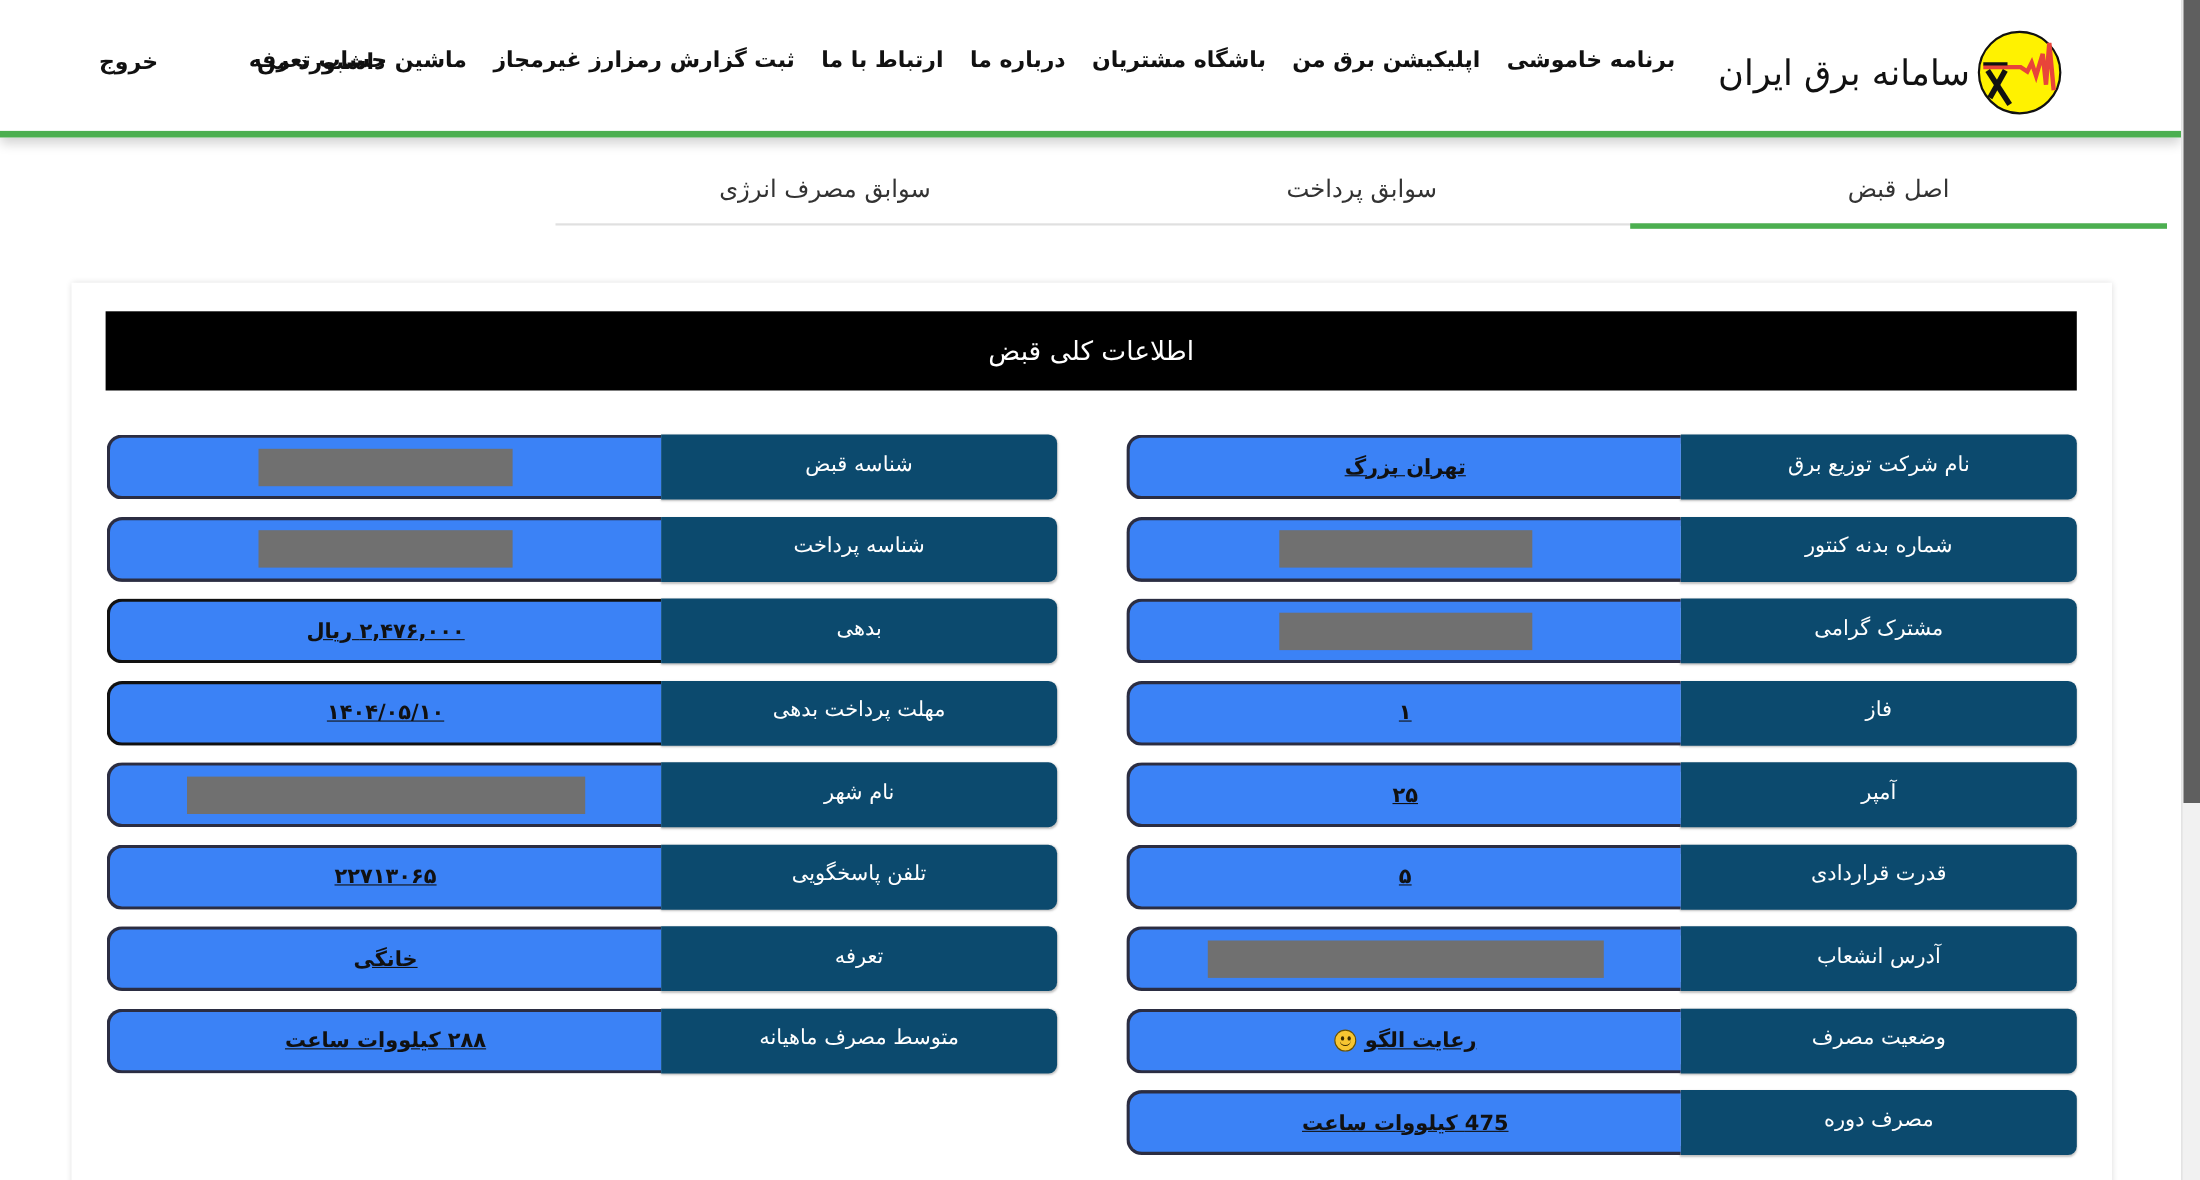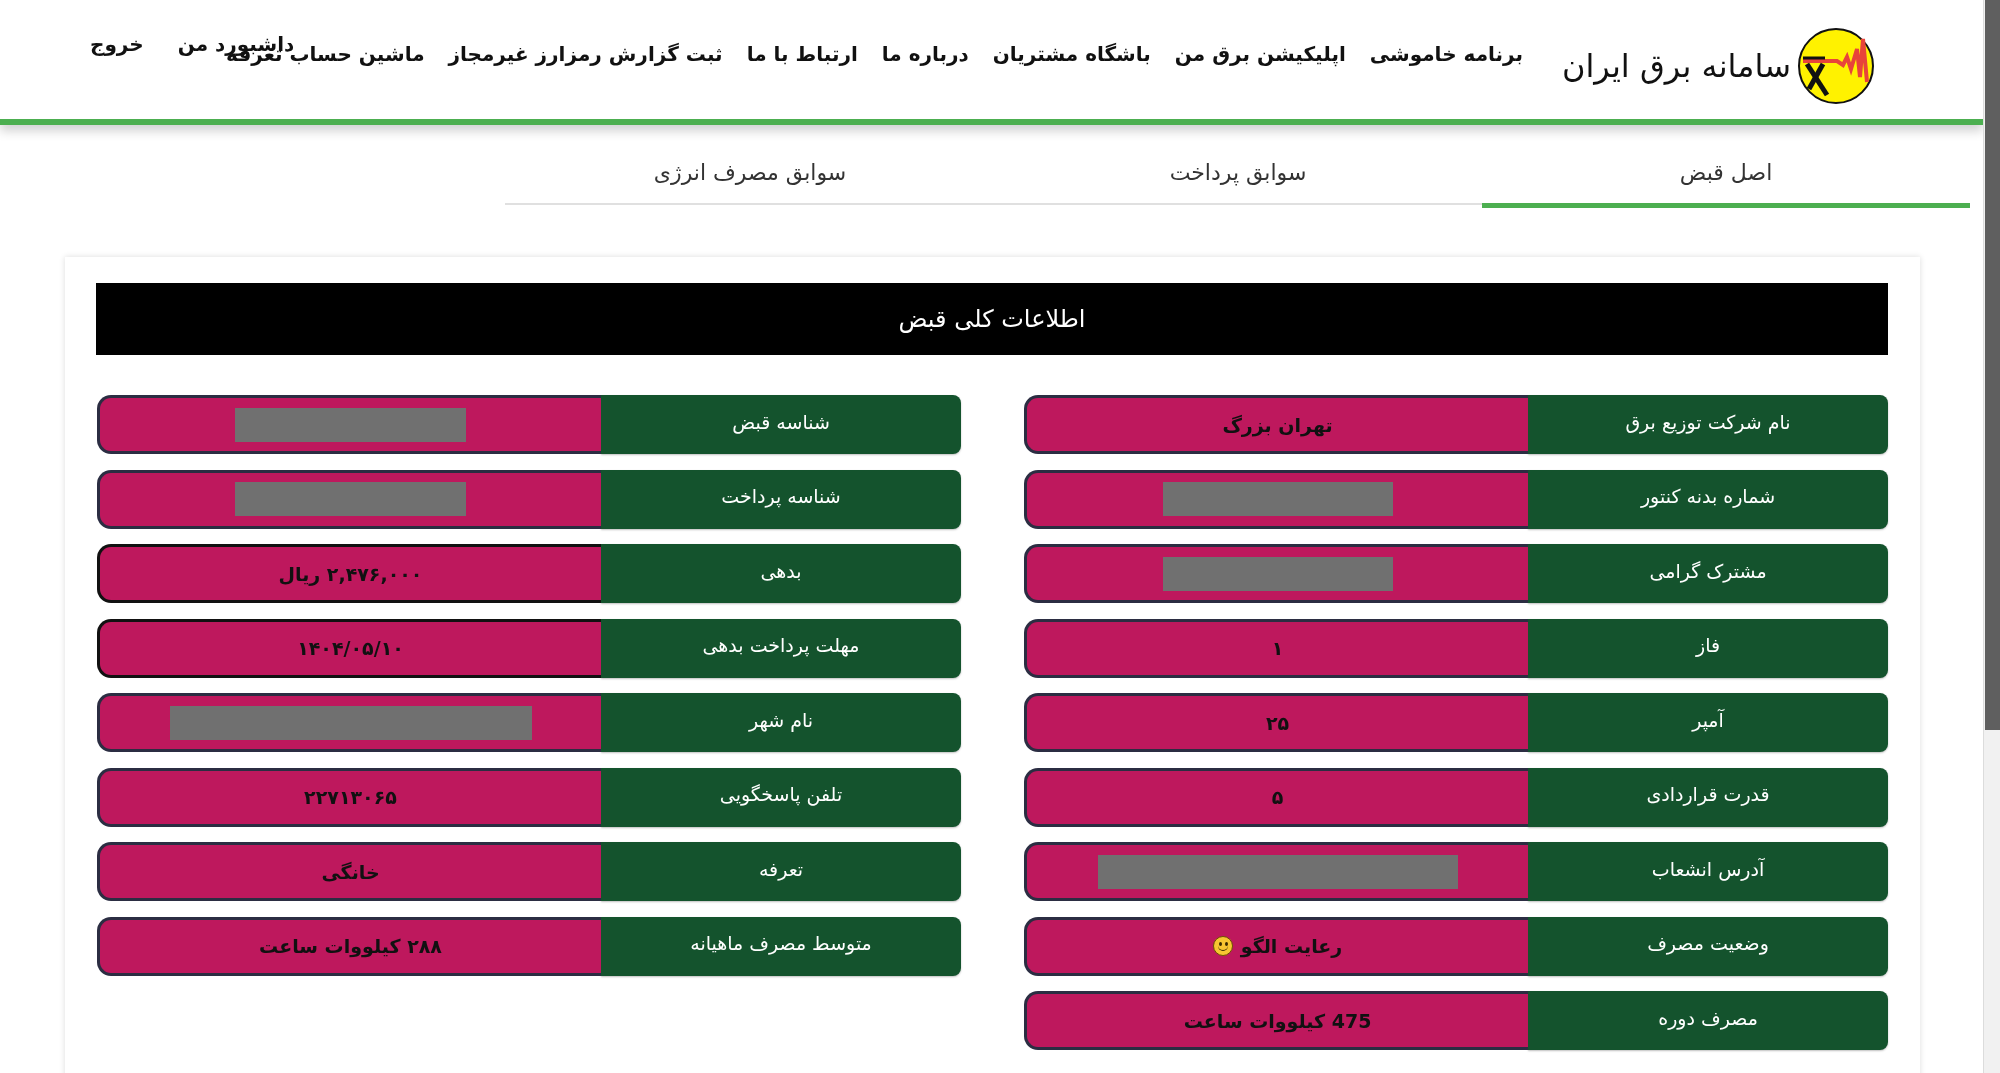--- a/index.html
+++ b/index.html
@@ -19,21 +19,21 @@
     .navbar {
       position: absolute; left: 0; top: 0; width: 1983px; height: 125px;
       background: #fff; border-bottom: 6px solid #4caf50;
       box-shadow: 0 6px 10px rgba(0,0,0,0.18);
     }
     .brand { position: absolute; right: 108px; top: 27px; height: 78px; display: flex; align-items: center; direction: rtl; text-align: right; }
     .logo { width: 78px; height: 78px; }
     .brand-title { font-size: 32px; color: #111; margin-right: 6px; white-space: nowrap; }
     .nav-links { position: absolute; right: 460px; top: 42px; display: flex; direction: rtl; gap: 0; }
     .nav-link { font-size: 20px; font-weight: bold; color: #111; white-space: nowrap; margin-left: 24px; cursor: pointer; }
-    .nav-right { position: absolute; left: 90px; top: 32px; display: flex; direction: ltr; gap: 34px; }
+    .nav-right { position: absolute; left: 90px; top: 44px; display: flex; direction: ltr; gap: 90px; }
     .nav-right .nav-link { margin: 0; }
 
     
     .tabs { position: absolute; left: 505px; top: 140px; width: 1465px; height: 65px; border-bottom: 2px solid #e0e0e0; display: flex; direction: rtl; }
     .tab { width: 488px; height: 65px; display: flex; align-items: center; justify-content: center; font-size: 22px; color: #333; cursor: pointer; position: relative; }
     .tab.active::after { content: ""; position: absolute; left: 0; right: 0; bottom: -3px; height: 5px; background: #4caf50; }
 
     
     .card {
       position: absolute; left: 65px; top: 257px; width: 1855px; height: 830px;
@@ -44,32 +44,32 @@
       background: #000000; color: #fff; font-size: 24px;
       display: flex; align-items: center; justify-content: center;
     }
 
     .col { position: absolute; top: 138px; width: 864px; }
     .col-right { left: 959px; }
     .col-left { left: 32px; }
 
     .row { position: relative; height: 59px; margin-bottom: 15.5px; display: flex; direction: rtl; }
     .row-label {
-      width: 360px; height: 59px; background: #14532d; color: #fff;
+      width: 360px; height: 59px; background: #0c4a6e; color: #fff;
       border-radius: 0 8px 8px 0; font-size: 19px;
       display: flex; align-items: center; justify-content: center;
       padding-bottom: 6px;
       box-shadow: 0 1px 2px rgba(0,0,0,0.25);
     }
     .row-value {
-      flex: 1; height: 59px; background: #be185d;
+      flex: 1; height: 59px; background: #3b82f6;
       border: 3px solid #2b2d42; border-right: none;
       border-radius: 14px 0 0 14px;
       display: flex; align-items: center; justify-content: center;
-      font-size: 19px; font-weight: bold; color: #111;
+      font-size: 19px; font-weight: bold; color: #111; text-decoration: underline;
     }
     .row-value.dark { border-color: #111; }
     .redact { background: #707070; height: 34px; display: inline-block; }
     .smiley {
       display: inline-block; width: 20px; height: 20px; border-radius: 50%;
       background: #f7c531; border: 1.5px solid #6b5200; position: relative; margin-right: 8px;
       vertical-align: middle;
     }
     .smiley::before { content: ""; position: absolute; left: 5px; top: 5px; width: 3px; height: 4px; background: #3a2a00; border-radius: 50%; box-shadow: 6px 0 0 #3a2a00; }
     .smiley::after { content: ""; position: absolute; left: 4px; top: 8px; width: 10px; height: 5px; border-bottom: 1.5px solid #3a2a00; border-radius: 0 0 8px 8px; }

